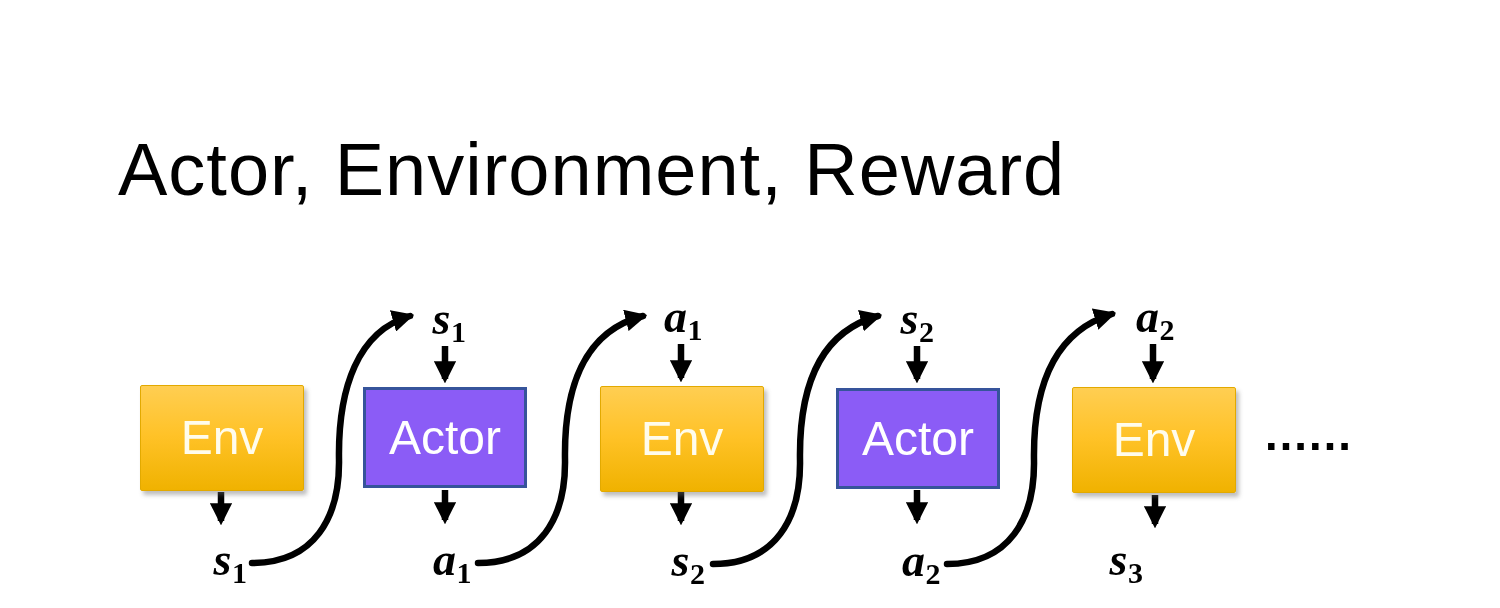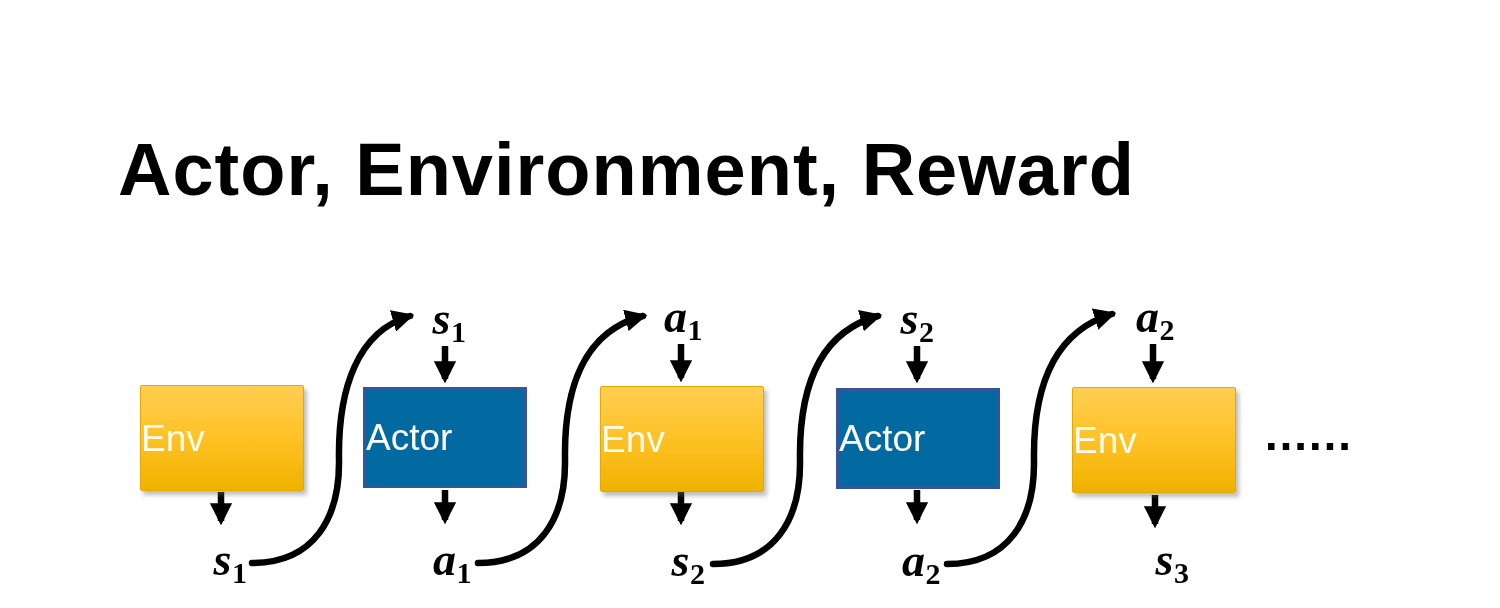--- a/index.html
+++ b/index.html
@@ -9,52 +9,53 @@
     height: 608px;
     background: #ffffff;
     overflow: hidden;
     font-family: "Liberation Sans", sans-serif;
   }
   .title {
     position: absolute;
     left: 118px;
     top: 127px;
     font-size: 74px;
-    font-weight: 700;
+    font-weight: 400;
     letter-spacing: 1px;
     color: #000000;
     white-space: nowrap;
   }
   .arrow-layer {
     position: absolute;
     left: 0; top: 0;
     width: 1500px;
     height: 608px;
   }
   .box {
     position: absolute;
     display: flex;
     align-items: center;
-    font-size: 37px;
+    justify-content: center;
+    font-size: 48px;
     line-height: 1;
     user-select: none;
   }
   .box.env {
     width: 162px;
     height: 104px;
     background: linear-gradient(180deg, #FFCE52 0%, #FFC227 48%, #F0B200 100%);
     border: 1px solid #E2A900;
     border-radius: 2px;
     box-shadow: 3px 4px 4px rgba(110,110,110,0.45);
     color: #FFFCEC;
   }
   .box.actor {
     width: 164px;
     height: 101px;
-    background: #0369a1;
+    background: #8b5cf6;
     border: 3px solid #36549B;
     color: #FFFFFF;
     box-sizing: border-box;
   }
   .mlabel {
     position: absolute;
     transform: translate(-50%, -50%);
     font-family: "Liberation Serif", serif;
     font-style: italic;
     font-size: 46px;
@@ -130,17 +131,17 @@
 
   <div class="mlabel" style="left:449px;  top:319px;"><span>s</span><span class="sub">1</span></div>
   <div class="mlabel" style="left:683px;  top:317px;"><span>a</span><span class="sub">1</span></div>
   <div class="mlabel" style="left:917px;  top:319px;"><span>s</span><span class="sub">2</span></div>
   <div class="mlabel" style="left:1155px; top:317px;"><span>a</span><span class="sub">2</span></div>
 
   <div class="mlabel" style="left:230px;  top:560px;"><span>s</span><span class="sub">1</span></div>
   <div class="mlabel" style="left:452px;  top:560px;"><span>a</span><span class="sub">1</span></div>
   <div class="mlabel" style="left:688px;  top:561px;"><span>s</span><span class="sub">2</span></div>
   <div class="mlabel" style="left:921px;  top:561px;"><span>a</span><span class="sub">2</span></div>
-  <div class="mlabel" style="left:1172px; top:560px;"><span>s</span><span class="sub">3</span></div>
+  <div class="mlabel" style="left:1126px; top:560px;"><span>s</span><span class="sub">3</span></div>
 
   <div class="ellipsis">……</div>
 
 </div>
 
 </body></html>

